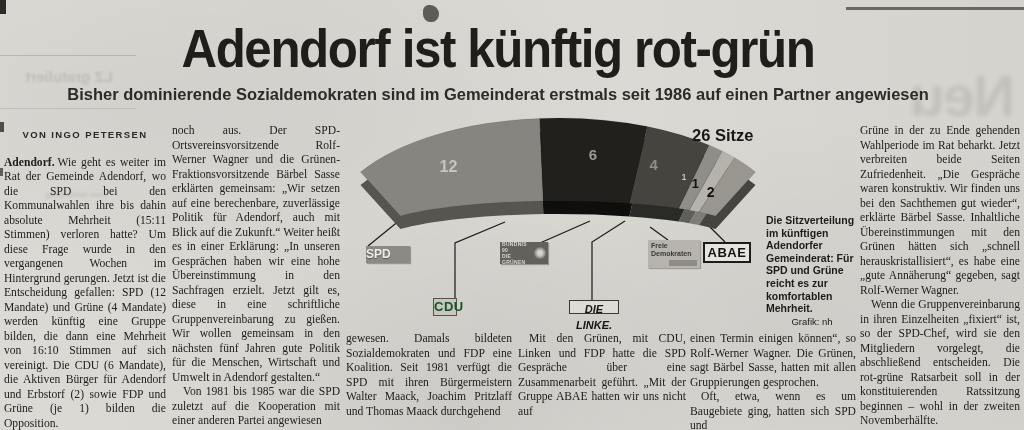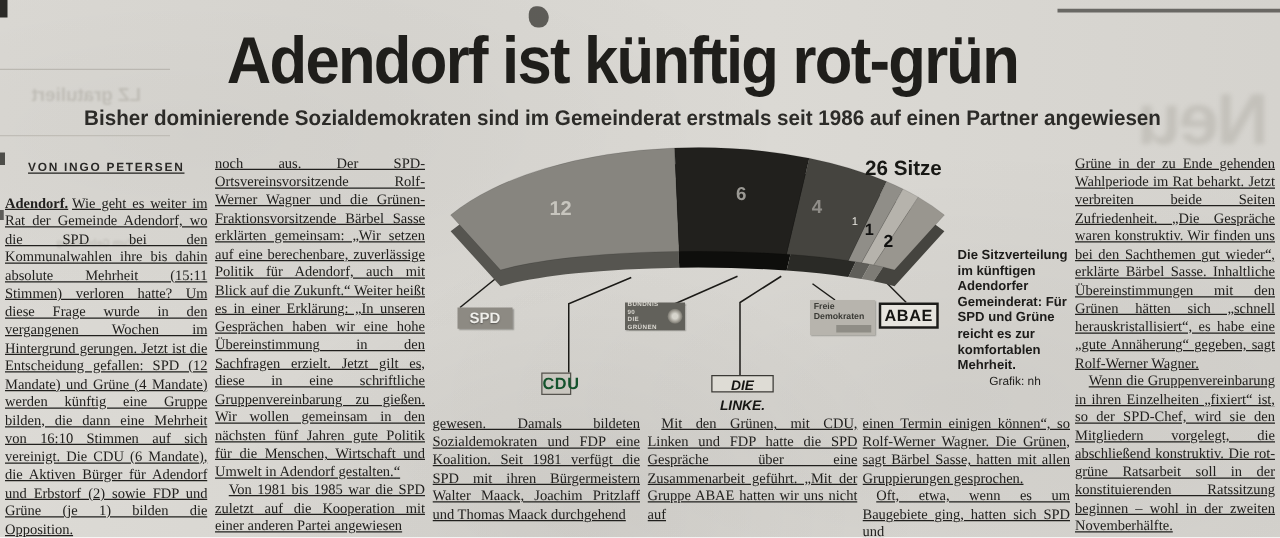--- a/index.html
+++ b/index.html
@@ -16,55 +16,55 @@
     position:absolute;left:0;top:18px;width:1024px;text-align:center;
     font-family:"Liberation Sans",sans-serif;font-weight:700;font-size:53px;
     letter-spacing:-1.5px;color:#1f1e1b;transform:translateX(-14px) scaleX(.93);
     white-space:nowrap;
   }
   .sub{
     position:absolute;left:0;top:85px;width:1024px;text-align:center;
     font-family:"Liberation Sans",sans-serif;font-weight:700;font-size:17px;
     color:#2c2b28;transform:translateX(-14px) scaleX(.97);white-space:nowrap;
   }
-  .col{position:absolute;font-size:11.6px;line-height:14.5px;text-align:justify;overflow:hidden;text-decoration:underline;}
+  .col{position:absolute;font-size:11.6px;line-height:14.5px;text-align:justify;overflow:hidden;}
   .col p{margin:0;}
   .col p.ind{text-indent:11px;}
   .byline{
     font-family:"Liberation Sans",sans-serif;font-weight:700;font-size:9.5px;
     letter-spacing:1.4px;text-align:center;color:#2a2927;margin-bottom:13px;margin-top:4px;
   }
   b.lead{margin-right:3px;}
   #chart{position:absolute;left:345px;top:115px;width:430px;height:215px;}
   #chart svg{position:absolute;left:0;top:0;}
   .seats-title{
     position:absolute;left:692px;top:126px;font-family:"Liberation Sans",sans-serif;
     font-weight:700;font-size:16.5px;color:#181815;text-align:right;
   }
   .pbox{position:absolute;font-family:"Liberation Sans",sans-serif;box-sizing:border-box;}
   .box-spd{left:21px;top:131px;width:44px;height:17px;background:#8d8a83;
-    color:#efeeea;font-weight:700;font-size:12px;text-align:center;line-height:17px;
+    color:#efeeea;font-weight:700;font-size:12px;text-align:left;line-height:17px;
     text-shadow:0 1px 1px rgba(40,40,40,.5);box-shadow:1px 1px 1px rgba(60,60,55,.4);}
   .box-cdu{left:88px;top:183px;width:24px;height:18px;background:#c9c6bf;border:1px solid #55534e;
     color:#14532d;font-weight:700;font-size:13px;text-align:center;line-height:16px;letter-spacing:.5px;}
   .box-gruene{left:155px;top:127px;width:48px;height:22px;background:#62615b;
     display:flex;align-items:center;padding:1px 2px;box-shadow:1px 1px 1px rgba(60,60,55,.4);}
   .box-gruene .txt{flex:1;color:#d9d7d0;font-weight:700;font-size:5px;line-height:6px;letter-spacing:.3px;}
   .flower{width:12px;height:12px;border-radius:50%;
     background:radial-gradient(circle,#d6d4cc 25%,#9a978e 55%,#6c6b64 75%);}
   .box-linke{left:224px;top:185px;width:50px;height:14px;background:#dedcd5;border:1px solid #3a3935;
     color:#151513;font-weight:700;font-style:italic;font-size:11px;text-align:center;line-height:16px;}
   .box-fdp{left:303px;top:125px;width:52px;height:28px;background:#b7b4ad;
     padding:2px 3px;box-shadow:1px 1px 1px rgba(60,60,55,.35);}
   .box-fdp .l{color:#3a3a35;font-weight:700;font-size:7px;line-height:8px;}
   .box-fdp .bar{margin-top:2px;margin-left:18px;width:28px;height:6px;background:#8f8d86;}
   .box-abae{left:358px;top:127px;width:48px;height:21px;background:#e6e4de;border:2px solid #1c1c1a;
     color:#141412;font-weight:700;font-size:13px;text-align:center;line-height:17px;letter-spacing:.5px;}
   .cap{
-    position:absolute;left:766px;top:198px;width:92px;
+    position:absolute;left:766px;top:214px;width:92px;
     font-family:"Liberation Sans",sans-serif;font-weight:700;font-size:10.5px;line-height:12.6px;
     color:#1c1b19;text-align:left;
   }
   .cap .credit{display:block;font-weight:400;font-size:9.5px;text-align:center;margin-top:1px;}
   
   .bleed{position:absolute;color:#aeaba3;transform:scaleX(-1);filter:blur(1px);
     font-family:"Liberation Sans",sans-serif;font-weight:700;pointer-events:none;}
   .bleed-box{position:absolute;left:0;top:55px;width:136px;height:52px;border-top:1px solid #b4b1aa;
     border-bottom:1px solid #bbb8b1;opacity:.8;}
   .b1{left:4px;top:68px;width:130px;font-size:15px;opacity:.55;text-align:center;}
@@ -162,16 +162,16 @@
   <div class="col" style="left:518px;top:332px;width:168px;height:98px;">
     <p class="ind">Mit den Grünen, mit CDU, Linken und FDP hatte die SPD Gespräche über eine Zusammenarbeit geführt. „Mit der Gruppe ABAE hatten wir uns nicht auf</p>
   </div>
   <div class="col" style="left:690px;top:332px;width:166px;height:98px;">
     <p>einen Termin einigen können“, so Rolf-Werner Wagner. Die Grünen, sagt Bärbel Sasse, hatten mit allen Gruppierungen gesprochen.</p>
     <p class="ind">Oft, etwa, wenn es um Baugebiete ging, hatten sich SPD und</p>
   </div>
 
   <div class="col" style="left:860px;top:124px;width:160px;height:306px;">
     <p>Grüne in der zu Ende gehenden Wahlperiode im Rat beharkt. Jetzt verbreiten beide Seiten Zufriedenheit. „Die Gespräche waren konstruktiv. Wir finden uns bei den Sachthemen gut wieder“, erklärte Bärbel Sasse. Inhaltliche Übereinstimmungen mit den Grünen hätten sich „schnell herauskristallisiert“, es habe eine „gute Annäherung“ gegeben, sagt Rolf-Werner Wagner.</p>
-    <p class="ind">Wenn die Gruppenvereinbarung in ihren Einzelheiten „fixiert“ ist, so der SPD-Chef, wird sie den Mitgliedern vorgelegt, die abschließend konstruktiv. Die rot-grüne Ratsarbeit soll in der konstituierenden Ratssitzung beginnen – wohl in der zweiten Novemberhälfte.</p>
+    <p class="ind">Wenn die Gruppenvereinbarung in ihren Einzelheiten „fixiert“ ist, so der SPD-Chef, wird sie den Mitgliedern vorgelegt, die abschließend entscheiden. Die rot-grüne Ratsarbeit soll in der konstituierenden Ratssitzung beginnen – wohl in der zweiten Novemberhälfte.</p>
   </div>
 
 </div>
 
 </body></html>

